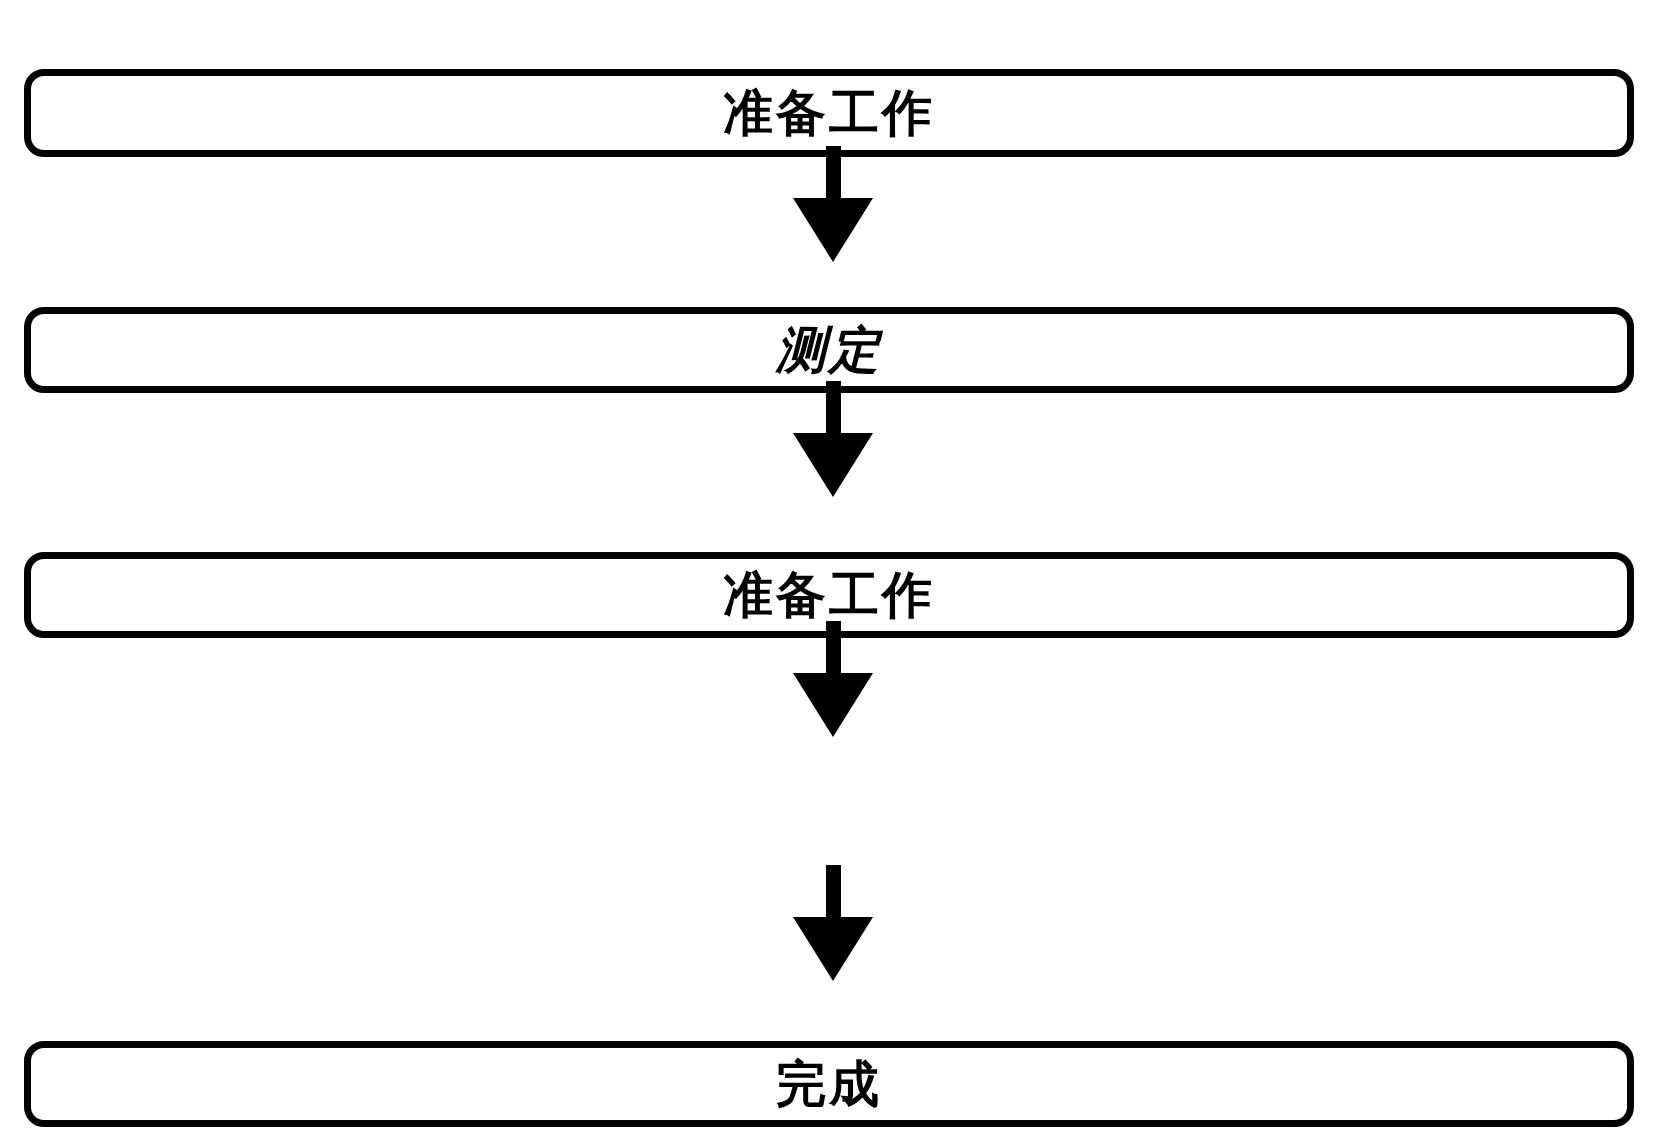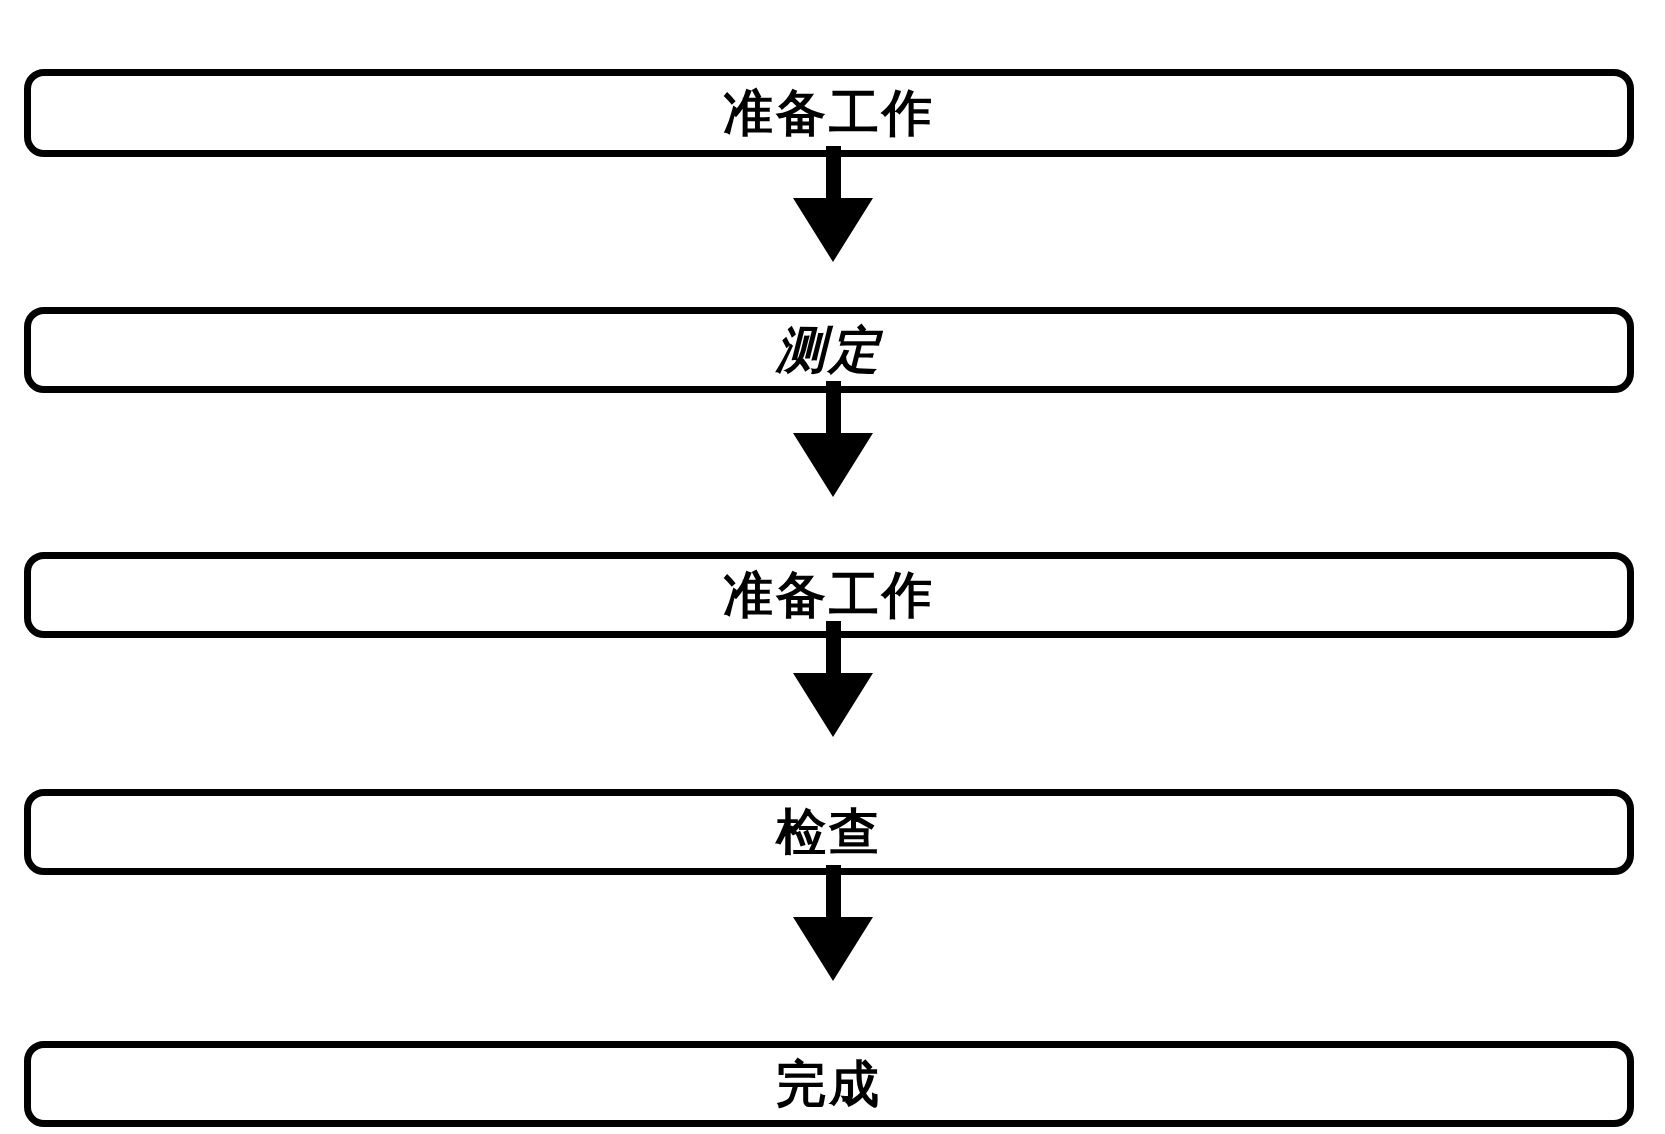--- a/index.html
+++ b/index.html
@@ -84,23 +84,20 @@
 
   <div class="node" style="top:518px;">
     <span class="node-label">准备工作</span>
   </div>
 
   <div class="arrow" style="top:621px;">
     <div class="arrow-stem"></div>
     <div class="arrow-head"></div>
   </div>
 
-  <div class="node" style="top:755px;">
-    <span class="node-label">检查</span>
-  </div>
 
   <div class="arrow" style="top:865px;">
     <div class="arrow-stem"></div>
     <div class="arrow-head"></div>
   </div>
 
   <div class="node" style="top:1007px;">
     <span class="node-label">完成</span>
   </div>
 

